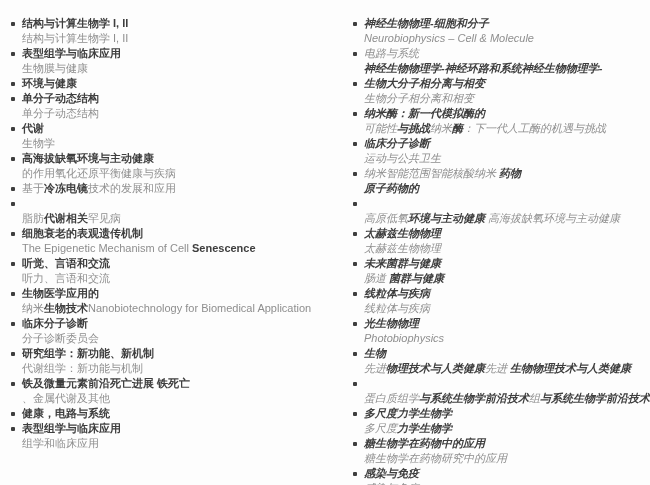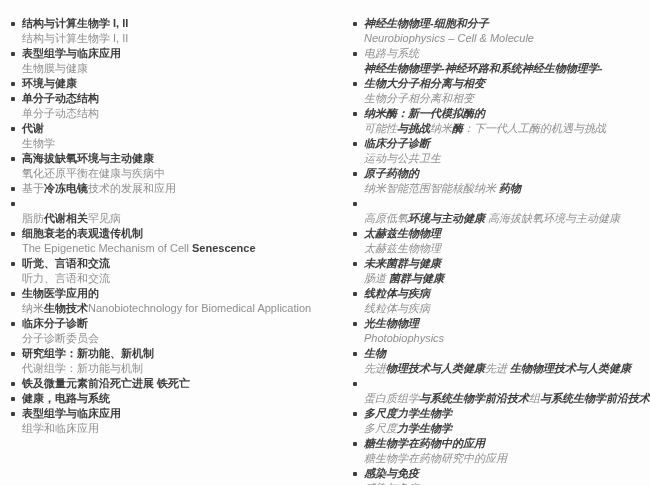--- a/index.html
+++ b/index.html
@@ -52,21 +52,21 @@
         <div class="line subtitle"><span class="r">单分子动态结构</span></div>
       </div>
       <div class="item">
         <span class="bullet" style="background: rgb(62, 62, 62);"></span>
         <div class="line title"><span class="b">代谢</span></div>
         <div class="line subtitle"><span class="r">生物学</span></div>
       </div>
       <div class="item">
         <span class="bullet" style="background: rgb(62, 62, 62);"></span>
         <div class="line title"><span class="b">高海拔缺氧环境与主动健康</span></div>
-        <div class="line subtitle"><span class="r">氧化还原平衡在健康与疾病中</span></div>
+        <div class="line subtitle"><span class="r">的作用氧化还原平衡健康与疾病</span></div>
       </div>
       <div class="item">
         <span class="bullet" style="background: rgb(62, 62, 62);"></span>
         <div class="line subtitle"><span class="r">基于</span><span class="b">冷冻电镜</span><span class="r">技术的发展和应用</span></div>
       </div>
       <div class="item">
         <span class="bullet" style="background: rgb(62, 62, 62);"></span>
         <div class="line title"></div>
         <div class="line subtitle"><span class="r">脂肪</span><span class="b">代谢相关</span><span class="r">罕见病</span></div>
       </div>
@@ -91,20 +91,21 @@
         <div class="line subtitle"><span class="r">分子诊断委员会</span></div>
       </div>
       <div class="item">
         <span class="bullet" style="background: rgb(62, 62, 62);"></span>
         <div class="line title"><span class="b">研究组学：新功能、新机制</span></div>
         <div class="line subtitle"><span class="r">代谢组学：新功能与机制</span></div>
       </div>
       <div class="item">
         <span class="bullet" style="background: rgb(62, 62, 62);"></span>
         <div class="line title"><span class="b">铁及微量元素前沿死亡进展 铁死亡</span></div>
+        <div class="line subtitle"><span class="r">、金属代谢及其他</span></div>
       </div>
       <div class="item">
         <span class="bullet" style="background: rgb(62, 62, 62);"></span>
         <div class="line title"><span class="b">健康，电路与系统</span></div>
       </div>
       <div class="item">
         <span class="bullet" style="background: rgb(62, 62, 62);"></span>
         <div class="line title"><span class="b">表型组学与临床应用</span></div>
         <div class="line subtitle"><span class="r">组学和临床应用</span></div>
       </div>
@@ -130,22 +131,22 @@
         <div class="line title"><span class="b">纳米酶：新一代模拟酶的</span></div>
         <div class="line subtitle"><span class="r">可能性</span><span class="b">与挑战</span><span class="r">纳米</span><span class="b">酶</span><span class="r">：下一代人工酶的机遇与挑战</span></div>
       </div>
       <div class="item">
         <span class="bullet" style="background: rgb(62, 62, 62);"></span>
         <div class="line title"><span class="b">临床分子诊断</span></div>
         <div class="line subtitle"><span class="r">运动与公共卫生</span></div>
       </div>
       <div class="item">
         <span class="bullet" style="background: rgb(62, 62, 62);"></span>
+        <div class="line subtitle"><span class="r">纳米智能范围智能核酸纳米 </span><span class="b">药物</span></div>
         <div class="line title"><span class="b">原子药物的</span></div>
-        <div class="line subtitle"><span class="r">纳米智能范围智能核酸纳米 </span><span class="b">药物</span></div>
       </div>
       <div class="item">
         <span class="bullet" style="background: rgb(62, 62, 62);"></span>
         <div class="line title"></div>
         <div class="line subtitle"><span class="r">高原低氧</span><span class="b">环境与主动健康</span><span class="r"> 高海拔缺氧环境与主动健康</span></div>
       </div>
       <div class="item">
         <span class="bullet" style="background: rgb(62, 62, 62);"></span>
         <div class="line title"><span class="b">太赫兹生物物理</span></div>
         <div class="line subtitle"><span class="r">太赫兹生物物理</span></div>

